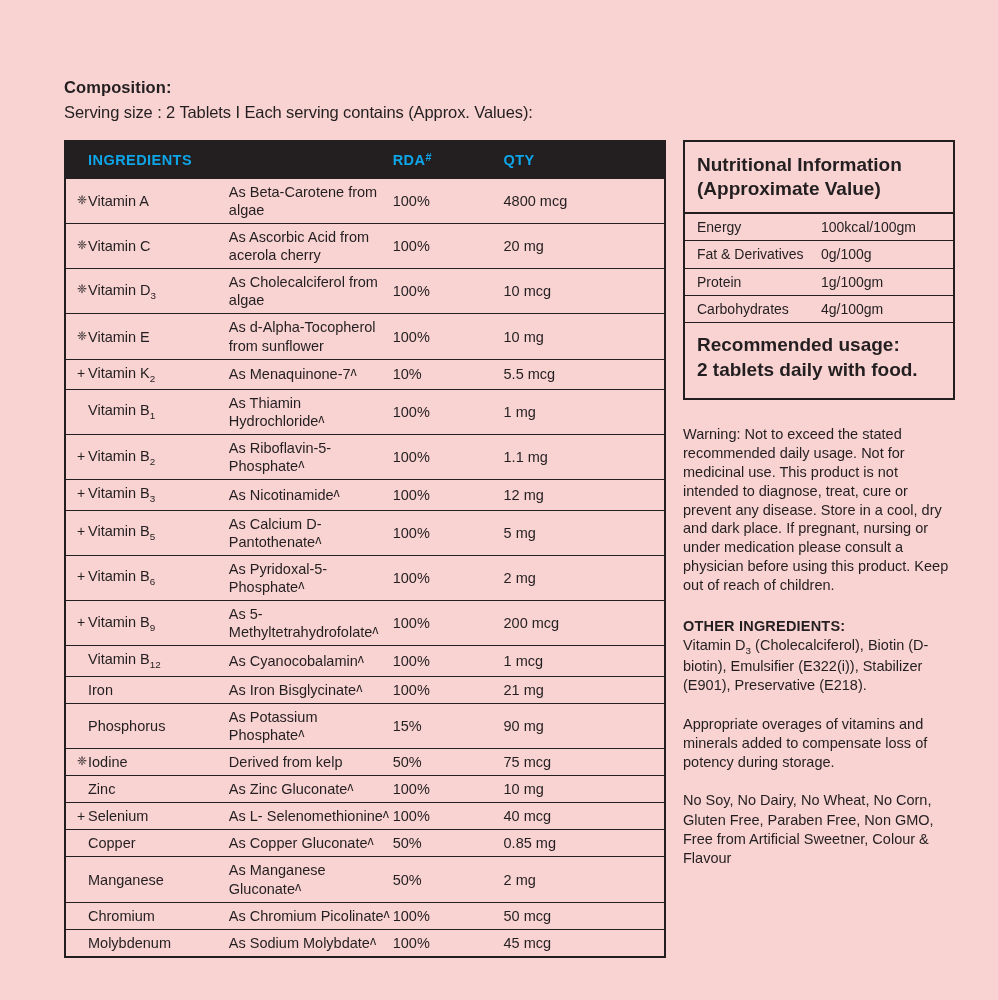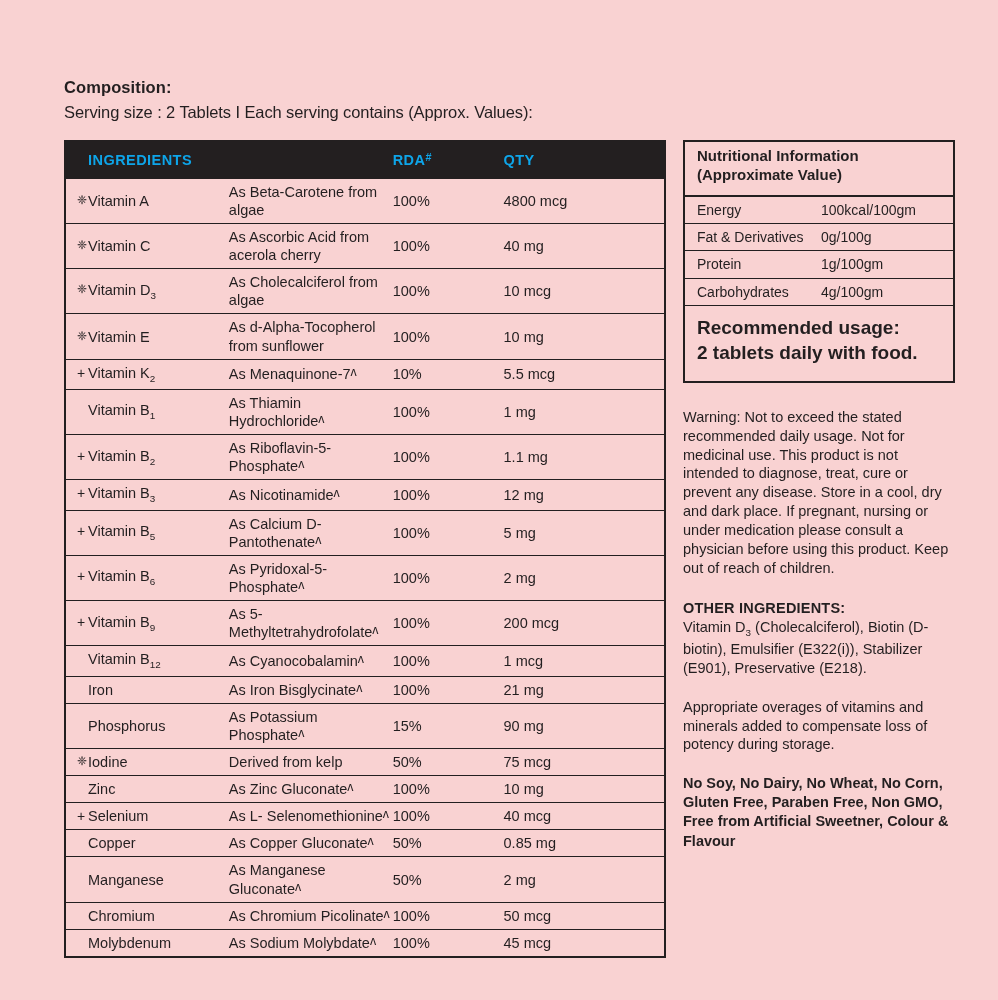--- a/index.html
+++ b/index.html
@@ -100,24 +100,24 @@
   sub { font-size: 0.68em; }
   .caret { font-size: 0.85em; vertical-align: 3px; }
   .hash-sup { font-size: 0.75em; vertical-align: 4px; }
 
   
   .nutri-box {
     border: 2px solid #231f20;
     margin-bottom: 25px;
   }
   .nutri-title {
-    font-size: 15px;
+    font-size: 19px;
     font-weight: bold;
     line-height: 1.28;
-    padding: 4px 0 11px 12px;
+    padding: 11px 0 11px 12px;
     border-bottom: 2px solid #231f20;
   }
   .nutri-row {
     display: flex;
     font-size: 14px;
     border-bottom: 1.6px solid #231f20;
     padding: 4px 0 4px 12px;
     line-height: 1.3;
   }
   .nutri-row .nl { width: 124px; flex: 0 0 124px; }
@@ -147,21 +147,21 @@
     line-height: 1.3;
     margin-bottom: 20px;
   }
   .overage {
     font-size: 14.5px;
     line-height: 1.3;
     margin-bottom: 20px;
   }
   .freefrom {
     font-size: 14.5px;
-    font-weight: bold;
+    font-weight: normal;
     line-height: 1.32;
   }
 </style>
 </head>
 <body>
 
 <div class="page">
 
   <div class="composition-title">Composition:</div>
   <div class="serving-line">Serving size : 2 Tablets I Each serving contains (Approx. Values):</div>
@@ -181,21 +181,21 @@
             <tr>
               <td class="c-name"><span class="pfx">❈</span><span>Vitamin A</span></td>
               <td class="c-src">As Beta-Carotene from algae</td>
               <td class="c-rda">100%</td>
               <td class="c-qty">4800 mcg</td>
             </tr>
             <tr>
               <td class="c-name"><span class="pfx">❈</span><span>Vitamin C</span></td>
               <td class="c-src">As Ascorbic Acid from acerola cherry</td>
               <td class="c-rda">100%</td>
-              <td class="c-qty">40 mg</td>
+              <td class="c-qty">20 mg</td>
             </tr>
             <tr>
               <td class="c-name"><span class="pfx">❈</span><span>Vitamin D</span><sub>3</sub></td>
               <td class="c-src">As Cholecalciferol from algae</td>
               <td class="c-rda">100%</td>
               <td class="c-qty">10 mcg</td>
             </tr>
             <tr>
               <td class="c-name"><span class="pfx">❈</span><span>Vitamin E</span></td>
               <td class="c-src">As d-Alpha-Tocopherol from sunflower</td>

